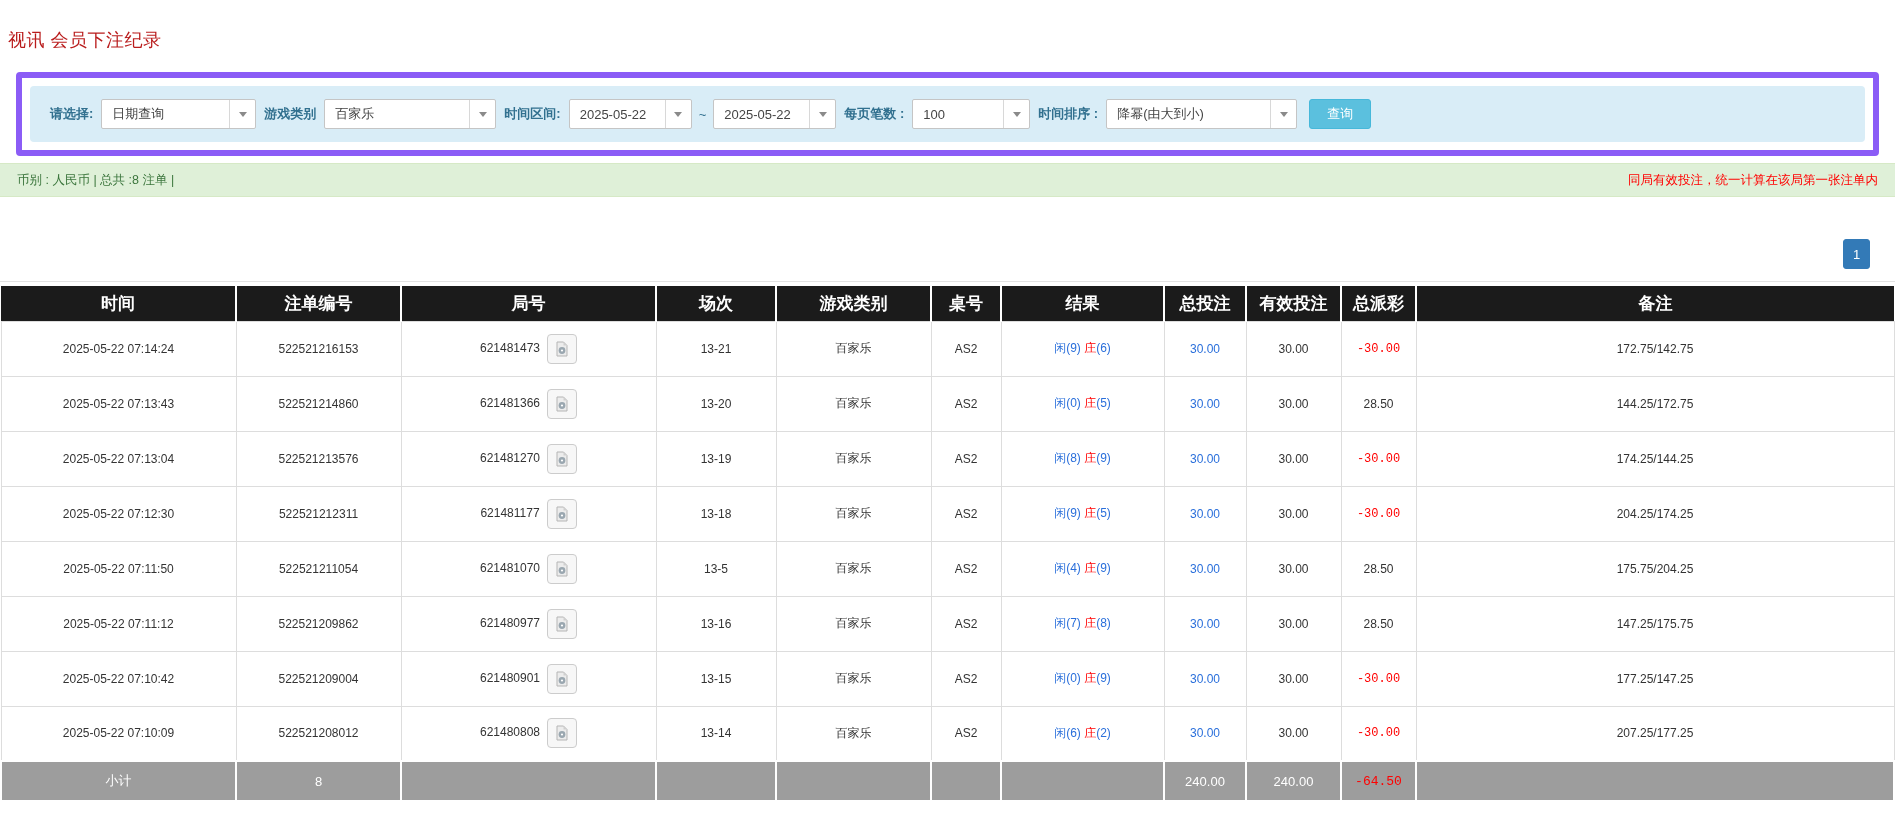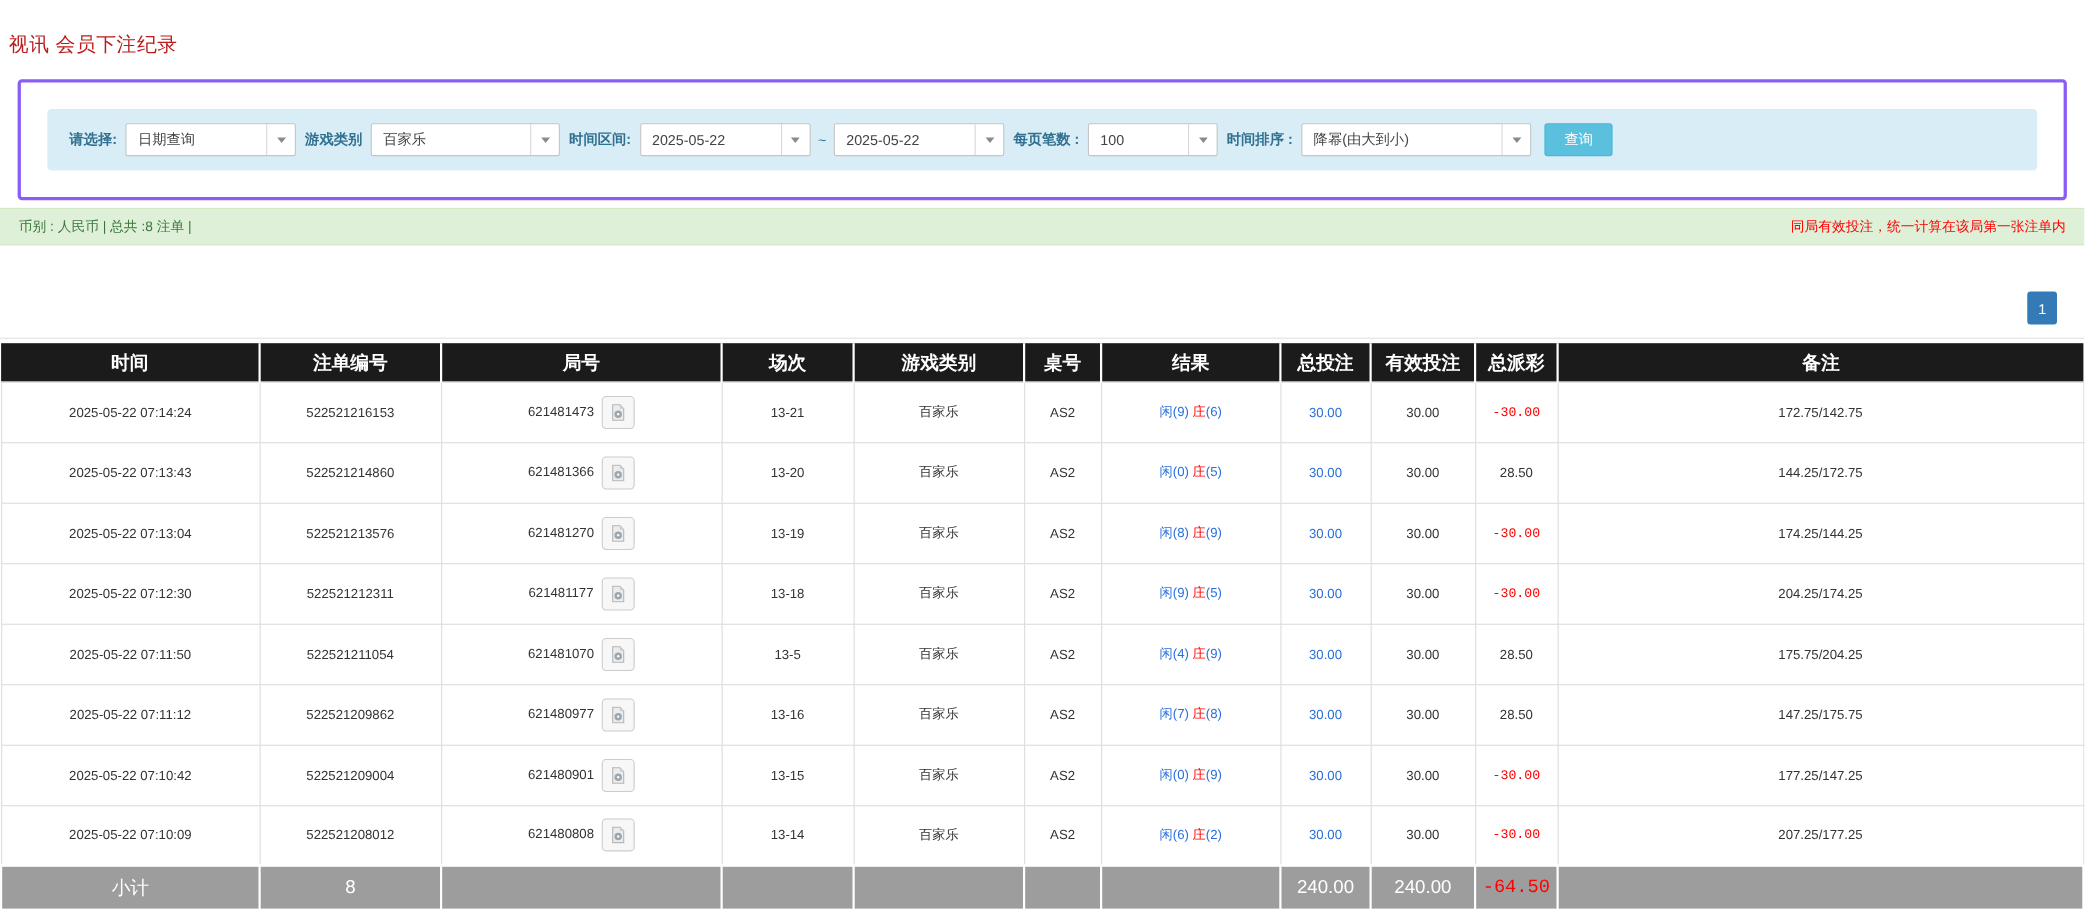--- a/index.html
+++ b/index.html
@@ -5,49 +5,49 @@
   * { box-sizing: border-box; }
   html, body { margin: 0; padding: 0; }
   body {
     width: 1895px; height: 829px;
     font-family: "Liberation Sans", "DejaVu Sans", sans-serif;
     background: #fff; color: #333; overflow: hidden;
   }
   .page-title { font-size: 18px; color: #b91c1c; margin: 28px 0 0 8px; font-weight: 400; letter-spacing: .5px; }
 
   
-  .filter-panel { margin: 20px 16px 0; border: 3px solid #8b5cf6; border-radius: 4px; padding: 24px; }
+  .filter-panel { margin: 20px 16px 0; border: 6px solid #8b5cf6; border-radius: 4px; padding: 8px; }
   .filter-bar { background: #d9edf7; border-radius: 4px; height: 56px; display: flex; align-items: center; padding: 0 12px; }
   .f-label { color: #31708f; font-weight: 700; font-size: 13px; white-space: nowrap; margin: 0 8px; }
   .combo { display: flex; height: 30px; background: #fff; border: 1px solid #c5c5c5; border-radius: 2px; cursor: pointer; }
   .combo .val { padding: 0 10px; font-size: 13px; color: #444; display: flex; align-items: center; flex: 1; white-space: nowrap; overflow: hidden; }
   .combo .caret-box { width: 26px; border-left: 1px solid #d8d8d8; display: flex; align-items: center; justify-content: center; }
   .caret { width: 0; height: 0; border-left: 4px solid transparent; border-right: 4px solid transparent; border-top: 5px solid #8a8a8a; }
-  .w-query { width: 155px; } .w-game { width: 172px; } .w-date { width: 155px; } .w-size { width: 118px; } .w-sort { width: 209px; }
+  .w-query { width: 155px; } .w-game { width: 172px; } .w-date { width: 123px; } .w-size { width: 118px; } .w-sort { width: 191px; }
   .tilde { color: #31708f; margin: 0 7px; font-size: 13px; }
   .search-btn { background: #5bc0de; color: #fff; border: 1px solid #46b8da; border-radius: 3px; height: 30px; padding: 0 17px; font-size: 13px; margin-left: 12px; cursor: pointer; }
 
   
   .summary-bar { margin-top: 7px; background: #dff0d8; border-top: 1px solid #d6e9c6; border-bottom: 1px solid #d6e9c6; height: 34px; display: flex; align-items: center; justify-content: space-between; padding: 0 17px; font-size: 12.5px; }
   .summary-left { color: #3c763d; }
   .summary-note { color: #f00; }
 
   
   .pagination-row { margin-top: 42px; height: 30px; padding-right: 25px; display: flex; justify-content: flex-end; }
   .rule { border: none; border-top: 1px solid #e2e2e2; margin: 12px 0 0; }
   .page-btn { background: #337ab7; color: #fff; min-width: 27px; height: 30px; border: 1px solid #337ab7; border-radius: 3px; font-size: 13px; display: flex; align-items: center; justify-content: center; cursor: pointer; padding: 0 8px; }
 
   
   table.records { width: 1895px; border-collapse: collapse; table-layout: fixed; margin-top: 4px; }
   col.c1{width:235px} col.c2{width:165px} col.c3{width:255px} col.c4{width:120px} col.c5{width:155px}
   col.c6{width:70px}  col.c7{width:163px} col.c8{width:82px}  col.c9{width:95px}  col.c10{width:75px}
   .records thead th { background: #1b1b1b; color: #fff; height: 35px; font-weight: 700; font-size: 17px; border-right: 2px solid #fff; }
   .records thead th:last-child { border-right: none; }
   .records tbody td { height: 55px; border: 1px solid #ddd; text-align: center; font-size: 12px; color: #333; background: #fff; }
-  .records tfoot td { height: 40px; border: 2px solid #fff; background: #9d9d9d; color: #fff; text-align: center; font-size: 17px; }
+  .records tfoot td { height: 40px; border: 2px solid #fff; background: #9d9d9d; color: #fff; text-align: center; font-size: 13px; }
   .res-p, .res-bn { color: #2a6fdb; }
   .res-b { color: #f00; }
   .bet-link { color: #2a6fdb; text-decoration: none; cursor: pointer; }
   .neg { color: #f00 !important; font-family: Liberation Mono, monospace; }
   .video-btn { width: 30px; height: 30px; border: 1px solid #ccc; border-radius: 4px; background: #f7f7f7; display: inline-flex; align-items: center; justify-content: center; vertical-align: middle; margin-left: 7px; cursor: pointer; padding: 0; }
 </style>
 </head>
 <body>
 
 <div class="page-title">视讯 会员下注纪录</div>

